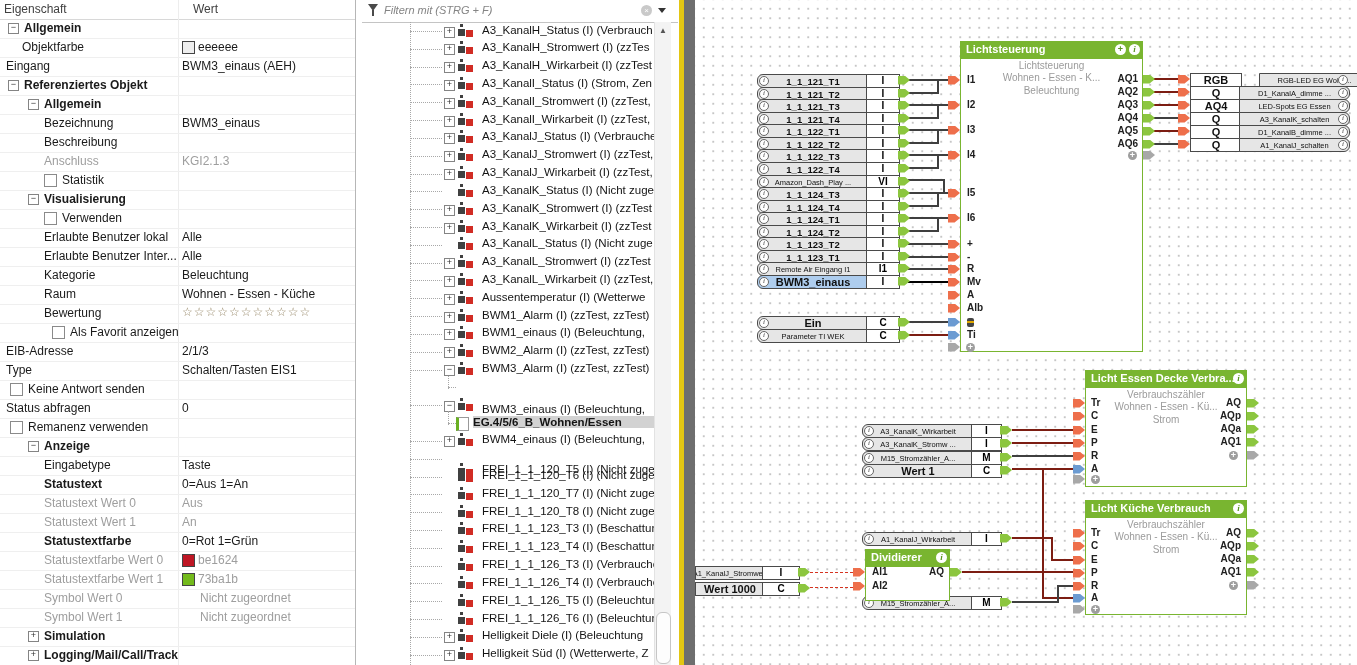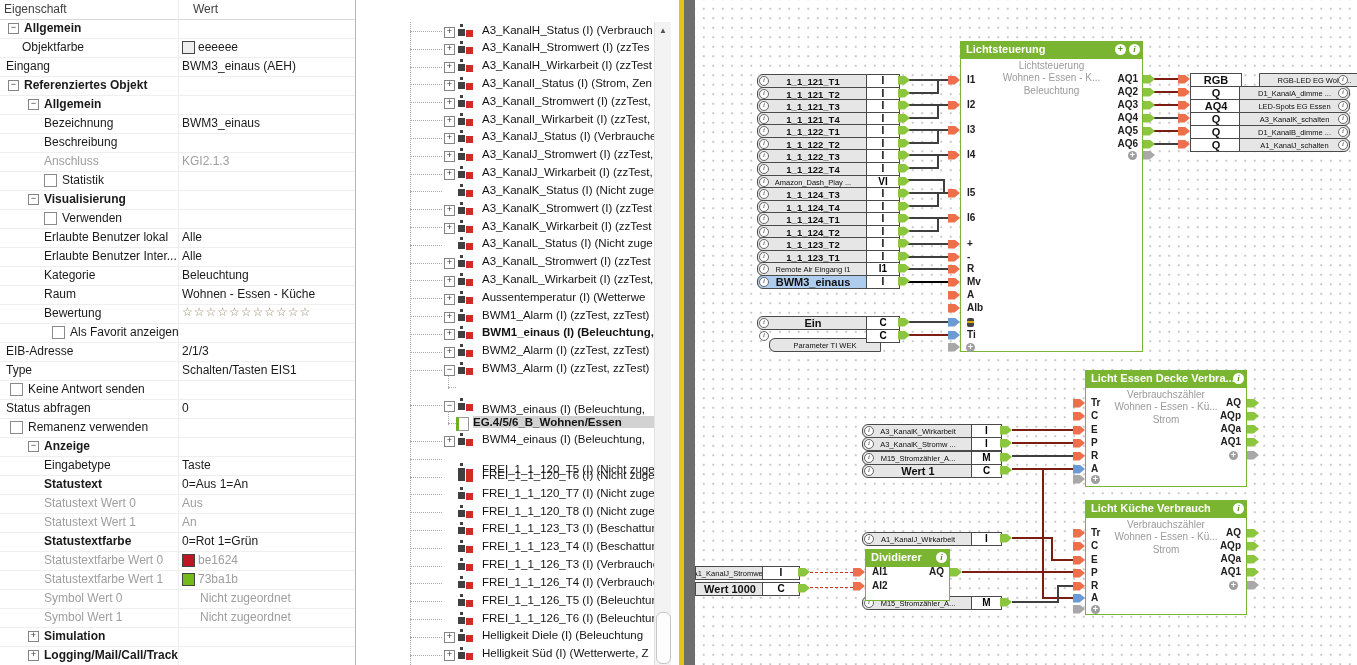--- a/index.html
+++ b/index.html
@@ -200,20 +200,27 @@
           <div class="plabel bold" style="left: 44px;">Simulation</div>
         </div>
         <div class="prow" style="top: 646px;">
           <div class="expbox" style="left: 28px;">+</div>
           <div class="plabel bold" style="left: 44px;">Logging/Mail/Call/Track</div>
         </div>
       </div>
 </div>
 
 <div id="treepanel" class="abs">
+  <div id="filterbar">
+    <span class="funnel" style="left:6px;top:4px;width:0;height:0;border-left:5px solid transparent;border-right:5px solid transparent;border-top:7px solid #4a4a4a;"></span>
+    <span class="funnel" style="left:10px;top:10px;width:2px;height:6px;background:#4a4a4a;"></span>
+    <span id="filtertext">Filtern mit (STRG + F)</span>
+    <span class="abs" style="left:279px;top:5px;width:11px;height:11px;border-radius:50%;background:#c9c9c9;color:#fff;font-size:8px;line-height:11px;text-align:center;">×</span>
+    <span class="abs" style="left:296px;top:8px;width:0;height:0;border-left:4px solid transparent;border-right:4px solid transparent;border-top:5px solid #333;"></span>
+  </div>
   <div id="tree">
         <div class="dotv" style="left: 48px; top: 0px; height: 643px;"></div>
         <div class="trow" style="top: 0.5px;">
           <div class="expbox" style="left: 82px; top: 4px;">+</div>
           <div style="position: absolute; left: 98px; top: 1px; width: 3px; height: 3px; background: rgb(64, 64, 64);"></div>
           <div style="position: absolute; left: 96px; top: 6px; width: 7px; height: 7px; background: rgb(64, 64, 64);"></div>
           <div style="position: absolute; left: 104px; top: 7px; width: 7px; height: 7px; background: rgb(209, 44, 36);"></div>
           <div class="tlabel" style="left: 120px; top: 1px;">A3_KanalH_Status (I) (Verbrauch</div>
         </div>
         <div class="doth" style="left: 48px; top: 9px; width: 32px;"></div>
@@ -341,21 +348,21 @@
           <div style="position: absolute; left: 96px; top: 6px; width: 7px; height: 7px; background: rgb(64, 64, 64);"></div>
           <div style="position: absolute; left: 104px; top: 7px; width: 7px; height: 7px; background: rgb(209, 44, 36);"></div>
           <div class="tlabel" style="left: 120px; top: 1px;">BWM1_Alarm (I) (zzTest, zzTest)</div>
         </div>
         <div class="doth" style="left: 48px; top: 294.12px; width: 32px;"></div>
         <div class="trow" style="top: 303.44px;">
           <div class="expbox" style="left: 82px; top: 4px;">+</div>
           <div style="position: absolute; left: 98px; top: 1px; width: 3px; height: 3px; background: rgb(64, 64, 64);"></div>
           <div style="position: absolute; left: 96px; top: 6px; width: 7px; height: 7px; background: rgb(64, 64, 64);"></div>
           <div style="position: absolute; left: 104px; top: 7px; width: 7px; height: 7px; background: rgb(209, 44, 36);"></div>
-          <div class="tlabel" style="left: 120px; top: 1px; font-weight: bold;">BWM1_einaus (I) (Beleuchtung,</div>
+          <div class="tlabel" style="left: 120px; top: 1px;">BWM1_einaus (I) (Beleuchtung,</div>
         </div>
         <div class="doth" style="left: 48px; top: 311.94px; width: 32px;"></div>
         <div class="trow" style="top: 321.26px;">
           <div class="expbox" style="left: 82px; top: 4px;">+</div>
           <div style="position: absolute; left: 98px; top: 1px; width: 3px; height: 3px; background: rgb(64, 64, 64);"></div>
           <div style="position: absolute; left: 96px; top: 6px; width: 7px; height: 7px; background: rgb(64, 64, 64);"></div>
           <div style="position: absolute; left: 104px; top: 7px; width: 7px; height: 7px; background: rgb(209, 44, 36);"></div>
           <div class="tlabel" style="left: 120px; top: 1px;">BWM2_Alarm (I) (zzTest, zzTest)</div>
         </div>
         <div class="doth" style="left: 48px; top: 329.76px; width: 32px;"></div>
@@ -677,21 +684,21 @@
       </div>
       <div class="pin" style="left: 203px; top: 276.5px; background: rgb(140, 198, 63);"></div>
       <div class="cell" style="left: 62px; top: 316px; width: 110px; height: 12px; border-radius: 6px 0px 0px 6px; background: rgb(230, 230, 230);">
         <div class="celltxt" style="font-size: 11px;">Ein</div>
       </div>
       <div class="icap" style="left: 64px; top: 318px;">i</div>
       <div class="cell" style="left: 171px; top: 316px; width: 32px; height: 12px; background: rgb(255, 255, 255);">
         <span style="position: absolute; width: 100%; text-align: center; top: 0px; font-size: 10px; font-weight: bold; line-height: 12px;">C</span>
       </div>
       <div class="pin" style="left: 203px; top: 317.5px; background: rgb(140, 198, 63);"></div>
-      <div class="cell" style="left: 62px; top: 338px; width: 110px; height: 12px; border-radius: 6px 0px 0px 6px; background: rgb(230, 230, 230); margin-left: 12px;">
+      <div class="cell" style="left: 62px; top: 329px; width: 110px; height: 12px; border-radius: 6px 0px 0px 6px; background: rgb(230, 230, 230);">
         <div class="celltxt" style="font-size: 7.5px; font-weight: normal;">Parameter TI WEK</div>
       </div>
       <div class="icap" style="left: 64px; top: 331px;">i</div>
       <div class="cell" style="left: 171px; top: 329px; width: 32px; height: 12px; background: rgb(255, 255, 255);">
         <span style="position: absolute; width: 100%; text-align: center; top: 0px; font-size: 10px; font-weight: bold; line-height: 12px;">C</span>
       </div>
       <div class="pin" style="left: 203px; top: 330.5px; background: rgb(140, 198, 63);"></div>
       <div class="cell" style="left: 167px; top: 424px; width: 110px; height: 12px; border-radius: 6px 0px 0px 6px; background: rgb(230, 230, 230);">
         <div class="celltxt" style="font-size: 7.5px; font-weight: normal;">A3_KanalK_Wirkarbeit</div>
       </div>

